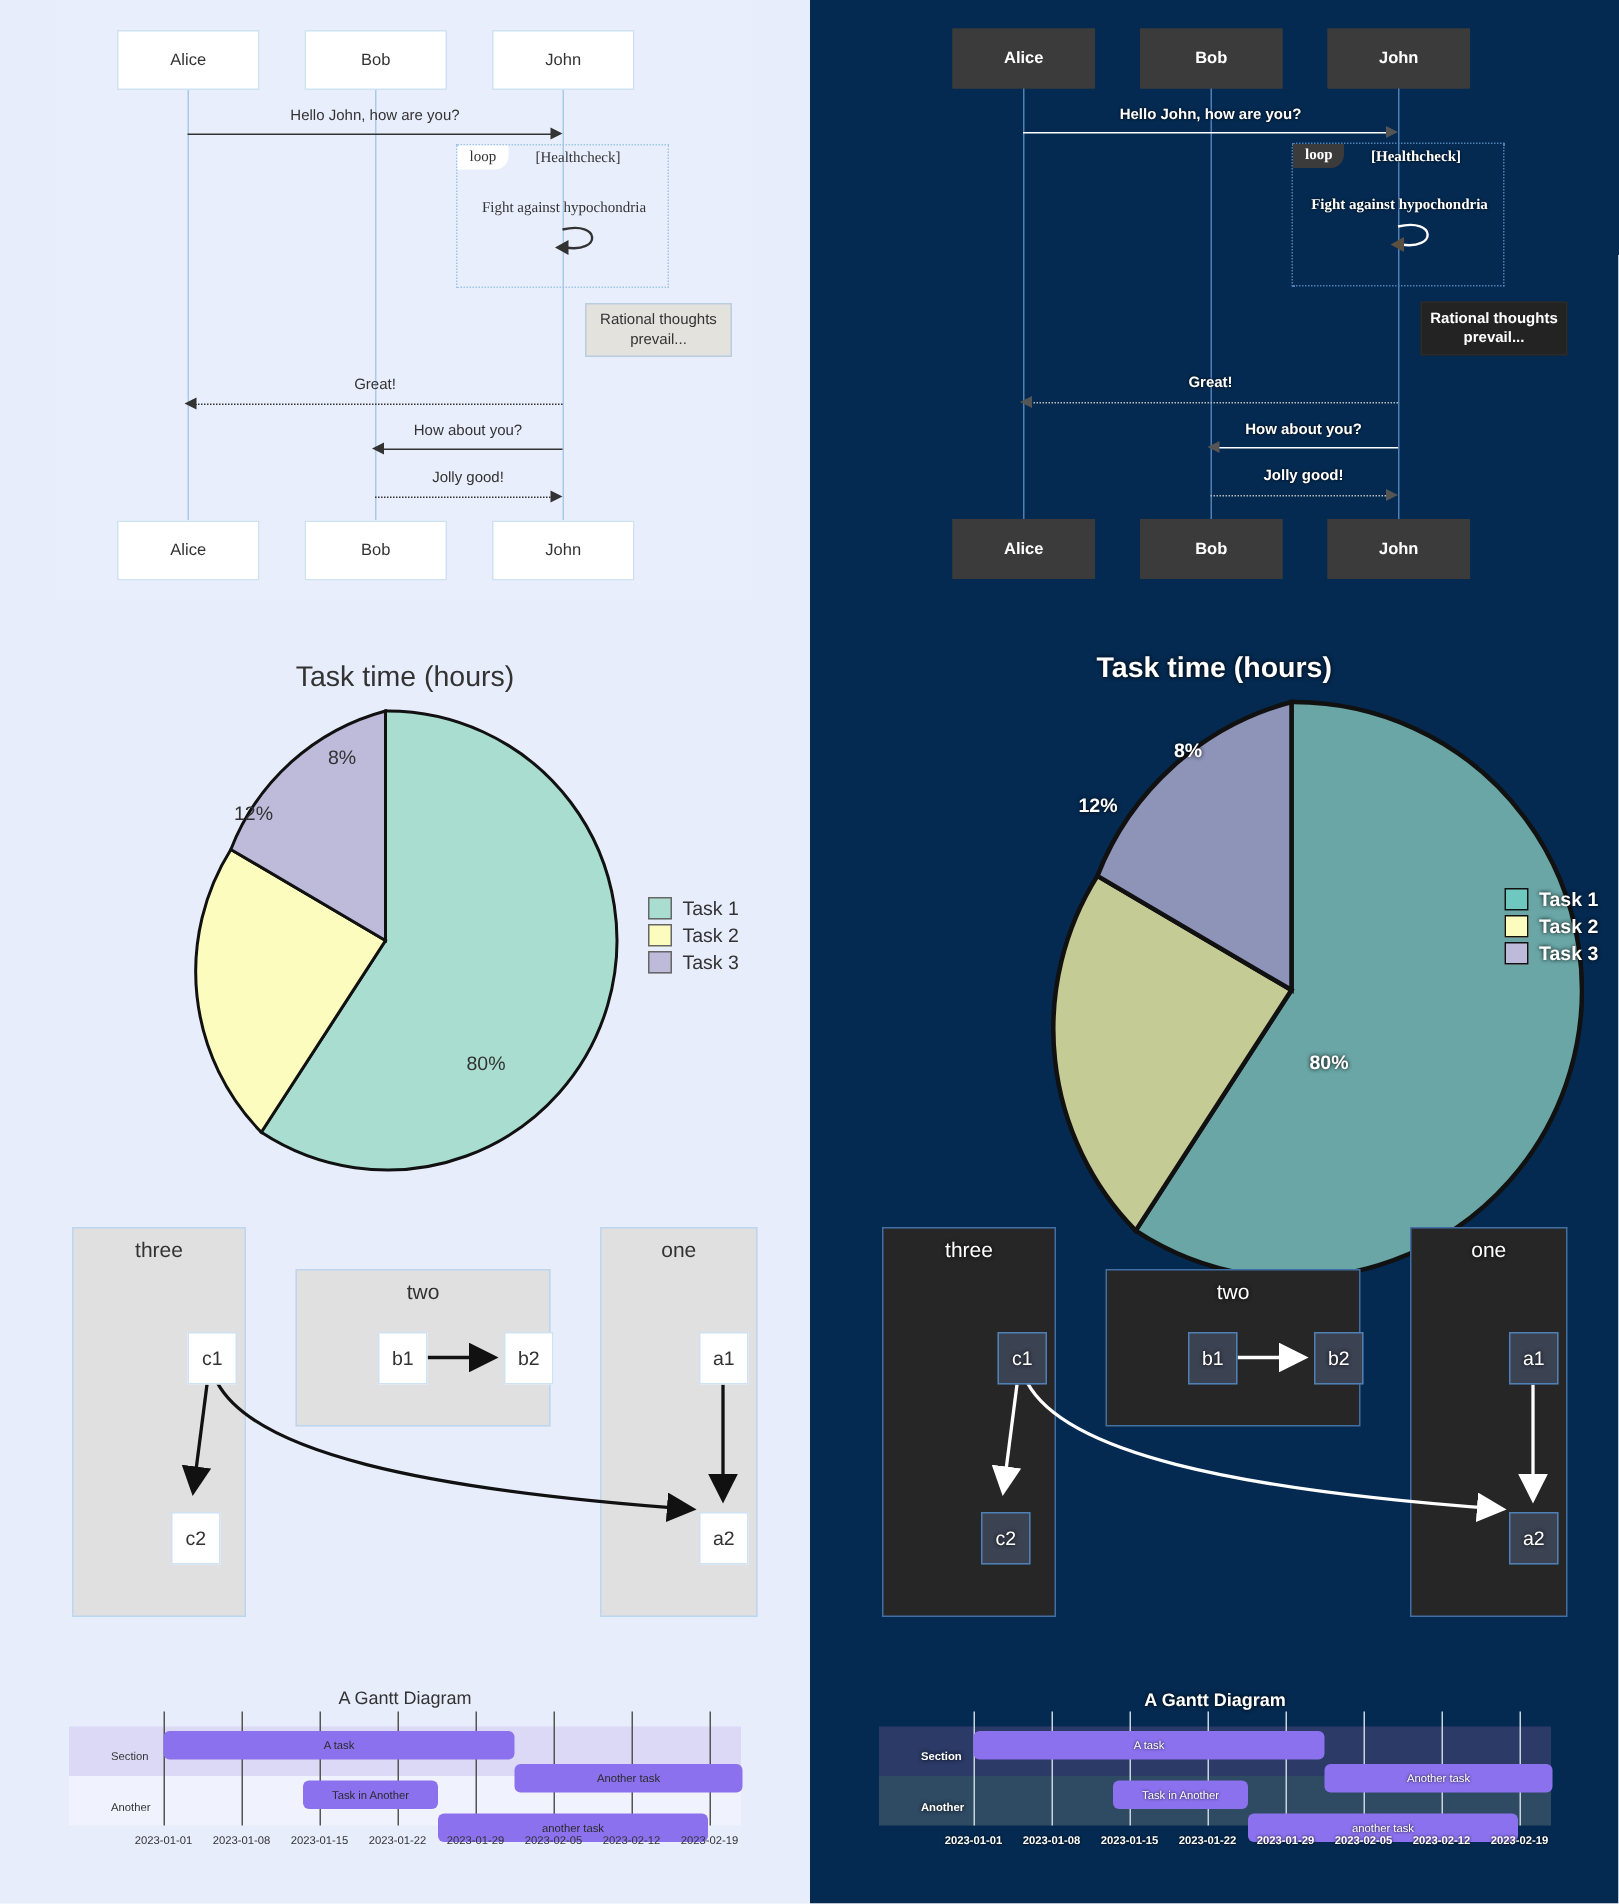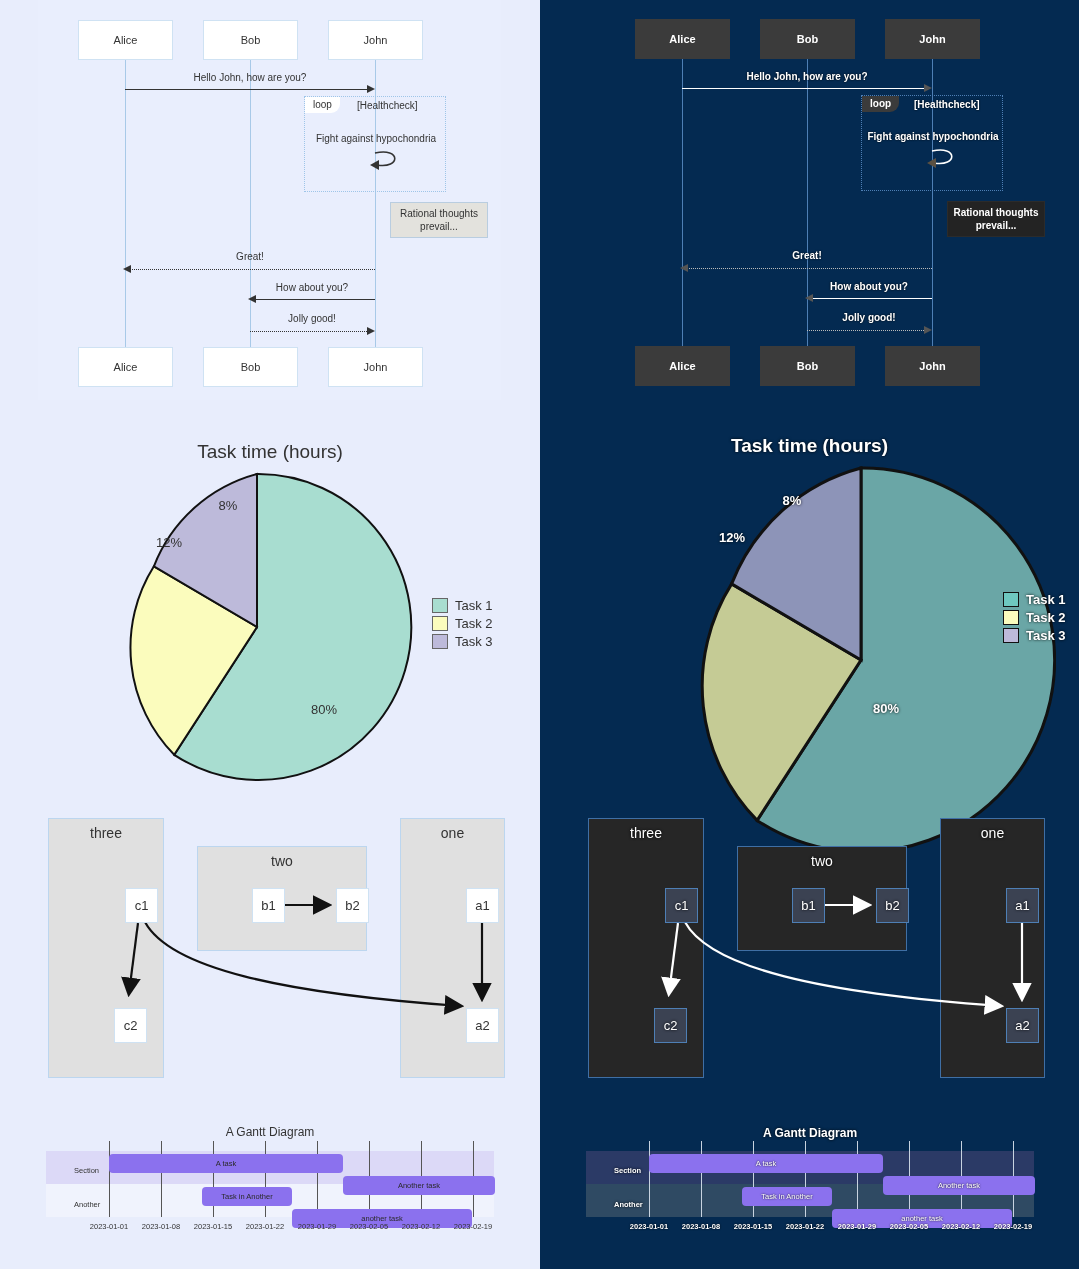--- a/index.html
+++ b/index.html
@@ -43,21 +43,21 @@
   .light .arrowline { border-top:1.4px solid #333; }
   .dark  .arrowline { border-top:1.4px solid #ffffff; }
   .light .arrowline.dotted { border-top:1.4px dotted #333; }
   .dark  .arrowline.dotted { border-top:1.4px dotted #bbb; }
   .ahead { position:absolute; width:0; height:0; border-top:4.5px solid transparent; border-bottom:4.5px solid transparent; }
   .light .ahead.r { border-left:8px solid #333; }
   .light .ahead.l { border-right:8px solid #333; }
   .dark  .ahead.r { border-left:8px solid #555; }
   .dark  .ahead.l { border-right:8px solid #555; }
 
-  .loopbox { position:absolute; }
+  .loopbox { position:absolute;font-family:Liberation Serif, serif; }
   .light .loopbox { border:1px dotted #9ec5e8; }
   .dark  .loopbox { border:1px dotted #4e7fb5; }
   .looptag { position:absolute; left:0px; top:0px; padding:2px 8px 3px 8px; font-size:10px;
              border-bottom-right-radius:9px; }
   .light .looptag { background:#ffffff; color:#333; }
   .dark  .looptag { background:#3b3b3b; color:#fff; font-weight:bold; }
   .loopcond { position:absolute; font-size:10px; white-space:nowrap; }
   .light .loopcond { color:#333; }
   .dark  .loopcond { color:#fff; font-weight:bold; text-shadow:0 0 2px #000; }
 

